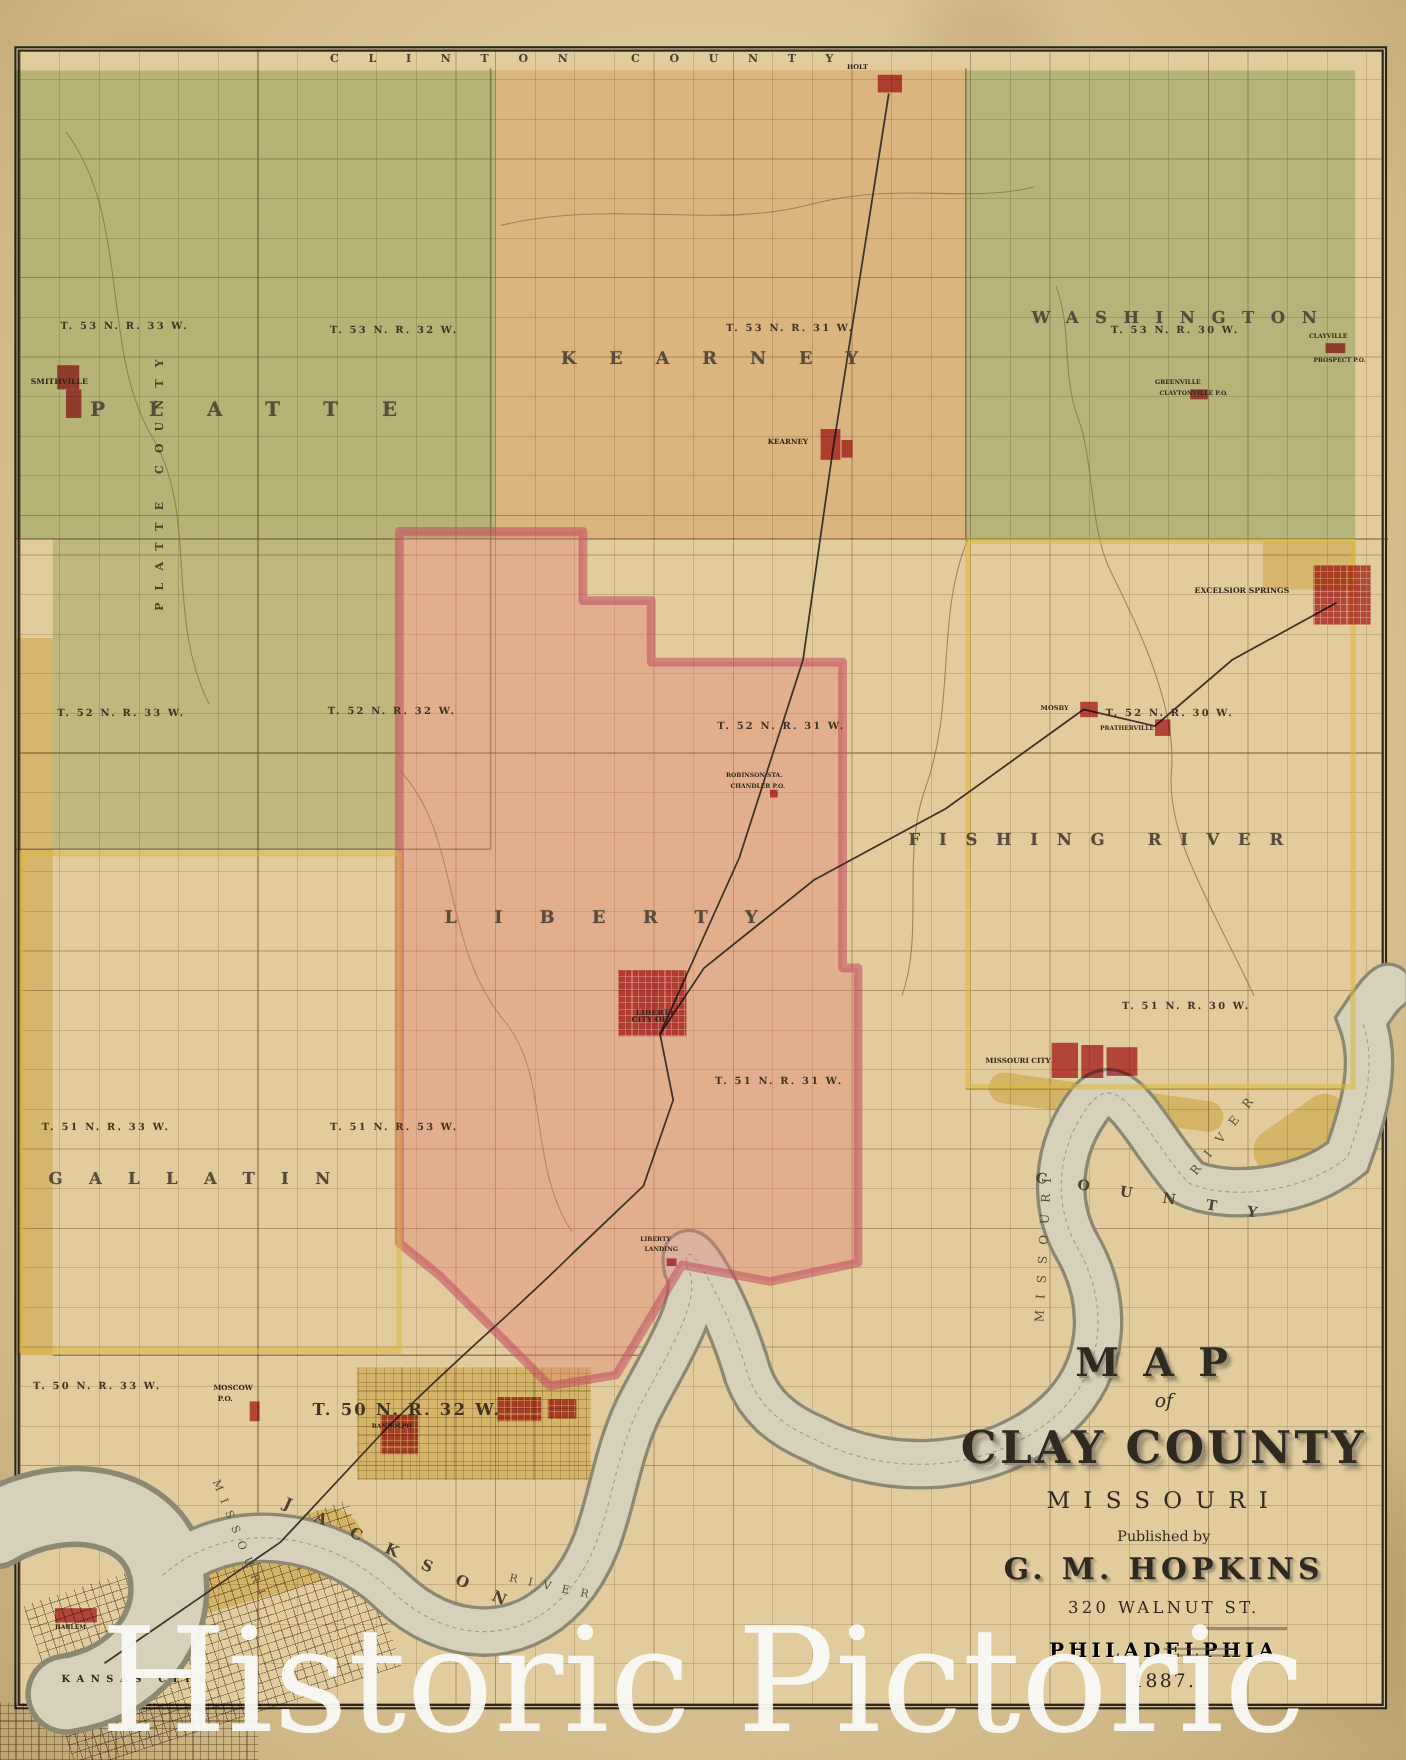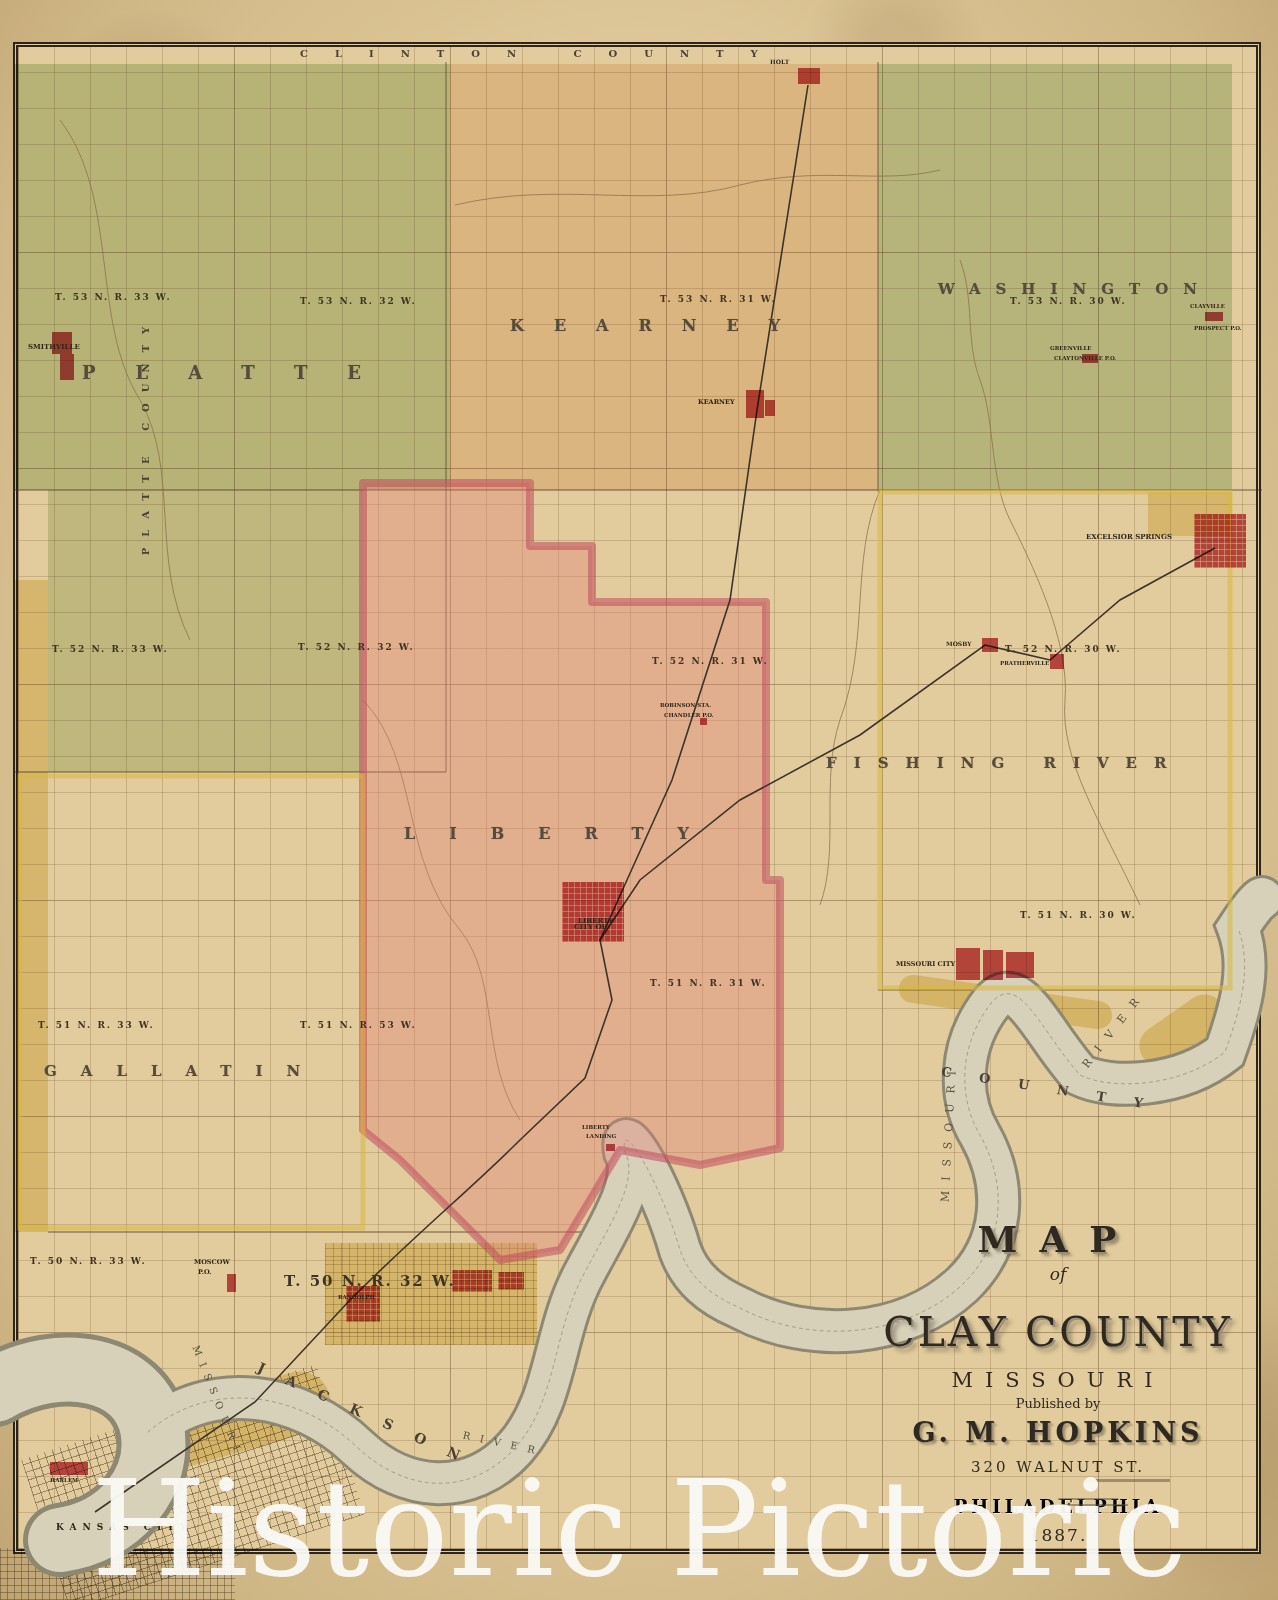--- a/index.html
+++ b/index.html
@@ -50,24 +50,24 @@
   #randolph-grid{position:absolute;left:325px;top:1243px;width:212px;height:102px;
     mix-blend-mode:multiply;
     background:
       repeating-linear-gradient(0deg, rgba(120,92,40,.3) 0 1px, transparent 1px 8px),
       repeating-linear-gradient(90deg, rgba(120,92,40,.3) 0 1px, transparent 1px 8px),
       rgba(228,198,90,.5);}
   #title-block{position:absolute;left:868px;top:1218px;width:380px;text-align:center;color:#2f2920;}
   #t-map{font-size:36px;font-weight:bold;letter-spacing:22px;
     text-shadow:2px 2px 0 rgba(150,140,120,.9),4px 4px 3px rgba(80,70,55,.45);}
   #t-of{font-size:17px;font-style:italic;margin-top:4px;}
-  #t-county{font-size:41px;font-weight:normal;letter-spacing:3px;margin-top:24px;
+  #t-county{font-size:41px;font-weight:bold;letter-spacing:3px;margin-top:8px;
     text-shadow:2px 2px 0 rgba(150,140,120,.95),5px 5px 4px rgba(80,70,55,.5);}
   #t-missouri{font-size:21px;letter-spacing:12px;margin-top:12px;}
-  #t-pub{font-size:13px;margin-top:4px;}
+  #t-pub{font-size:13px;margin-top:14px;}
   #t-hopkins{font-size:27px;font-weight:bold;letter-spacing:4px;margin-top:6px;
     text-shadow:1px 1px 0 rgba(150,140,120,.9),3px 3px 2px rgba(80,70,55,.4);}
   #t-walnut{font-size:15px;letter-spacing:3px;margin-top:10px;}
   #t-phila{font-size:18px;font-weight:bold;letter-spacing:4px;margin-top:20px;color:#000000;
     text-shadow:1px 1px 0 rgba(255,250,235,.6);}
   #t-year{font-size:17px;letter-spacing:2px;margin-top:8px;}
   .imprint-bar{position:absolute;background:rgba(90,80,65,.5);height:3px;filter:blur(.5px);}
   #watermark{position:absolute;left:50%;top:1452px;transform:translateX(-50%);
     font-size:132px;color:#fbfaf6;opacity:.95;white-space:nowrap;z-index:60;
     font-family:"DejaVu Serif",serif;}

